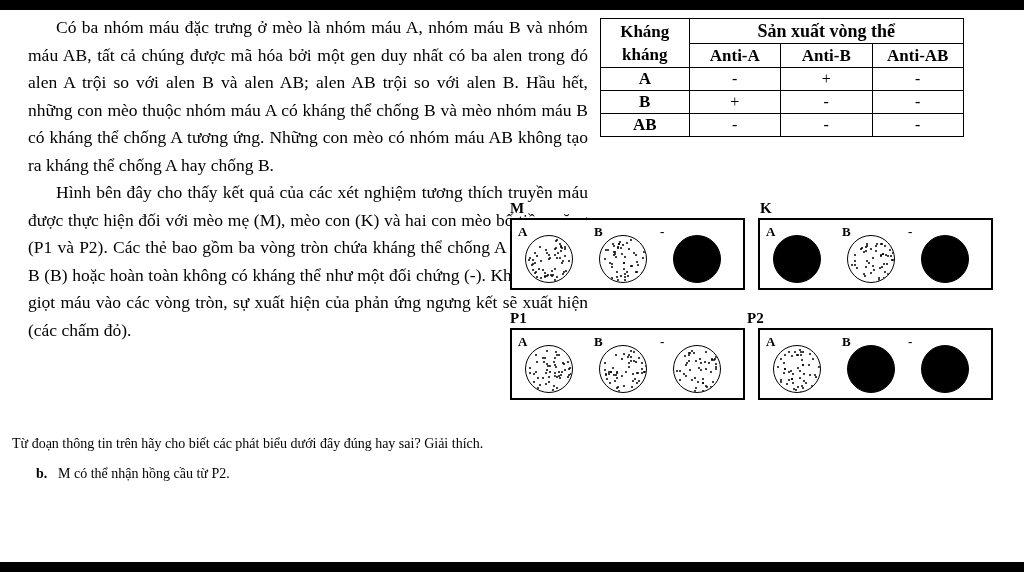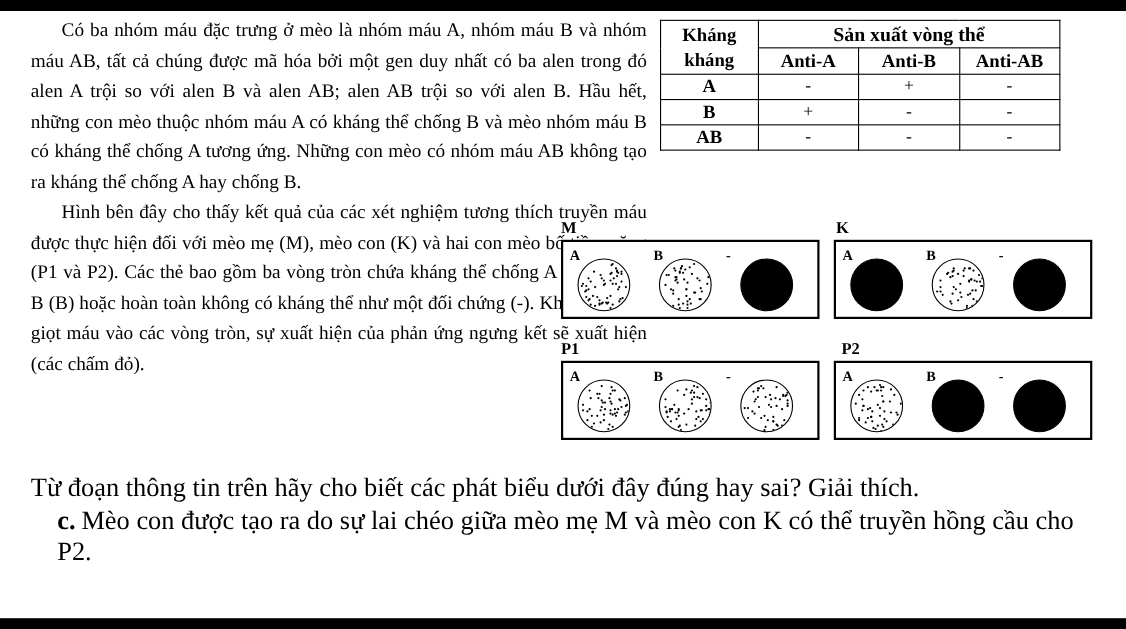--- a/index.html
+++ b/index.html
@@ -112,24 +112,24 @@
   .dot {
     position: absolute;
     width: 2px;
     height: 2px;
     background: #000;
     border-radius: 50%;
   }
   
   .bottom {
     position: absolute;
-    left: 28px;
+    left: 12px;
     top: 420px;
     width: 960px;
-    font-size: 24px;
+    font-size: 14px;
     line-height: 28px;
   }
   .bottom .lead {
     margin: 0 0 2px 0;
   }
   .qline {
     margin: 0;
     padding-left: 24px;
   }
   .qlabel {
@@ -541,21 +541,21 @@
             <div class="dot" style="left: 17.3933px; top: 3.54088px;"></div>
             <div class="dot" style="left: 14.3322px; top: 14.1598px;"></div>
             <div class="dot" style="left: 5.26797px; top: 33.0376px;"></div>
             <div class="dot" style="left: 39.1536px; top: 12.778px;"></div>
             <div class="dot" style="left: 15.181px; top: 22.819px;"></div>
             <div class="dot" style="left: 41.4321px; top: 21.9155px;"></div>
           </div>
       </div>
     </div>
 
-    <div class="card-label" style="left:260px; top:110px;">P2</div>
+    <div class="card-label" style="left:242px; top:110px;">P2</div>
     <div class="card" style="left:253px; top:128px; width:235px; height:72px;">
       <div class="slot-lbl" style="left:6px; top:4px;">A</div>
       <div class="circle-wrap" style="left:13px; top:15px;">
         <div class="circ dotted-p2-a" style="width:48px;height:48px;">
             <div class="dot" style="left: 15.889px; top: 24.2503px;"></div>
             <div class="dot" style="left: 14.4253px; top: 5.3159px;"></div>
             <div class="dot" style="left: 33.617px; top: 18.4443px;"></div>
             <div class="dot" style="left: 27.6566px; top: 5.31294px;"></div>
             <div class="dot" style="left: 34.5827px; top: 28.4712px;"></div>
             <div class="dot" style="left: 9.03122px; top: 15.7288px;"></div>
@@ -613,17 +613,17 @@
       <div class="slot-lbl" style="left:148px; top:4px;">-</div>
       <div class="circle-wrap" style="left:161px; top:15px;">
         <div class="circ filled" style="width:48px;height:48px;"></div>
       </div>
     </div>
   </div>
 
   <div class="bottom">
     <p class="lead">Từ đoạn thông tin trên hãy cho biết các phát biểu dưới đây đúng hay sai? Giải thích.</p>
     <p class="qline">
-      <span class="qlabel">c.</span><span>Mèo con được tạo ra do sự lai chéo giữa mèo mẹ M và mèo con K có thể truyền hồng cầu cho P2.</span>
+      <span class="qlabel">b.</span><span>M có thể nhận hồng cầu từ P2.</span>
     </p>
   </div>
 
 </div>
 
 </body></html>

